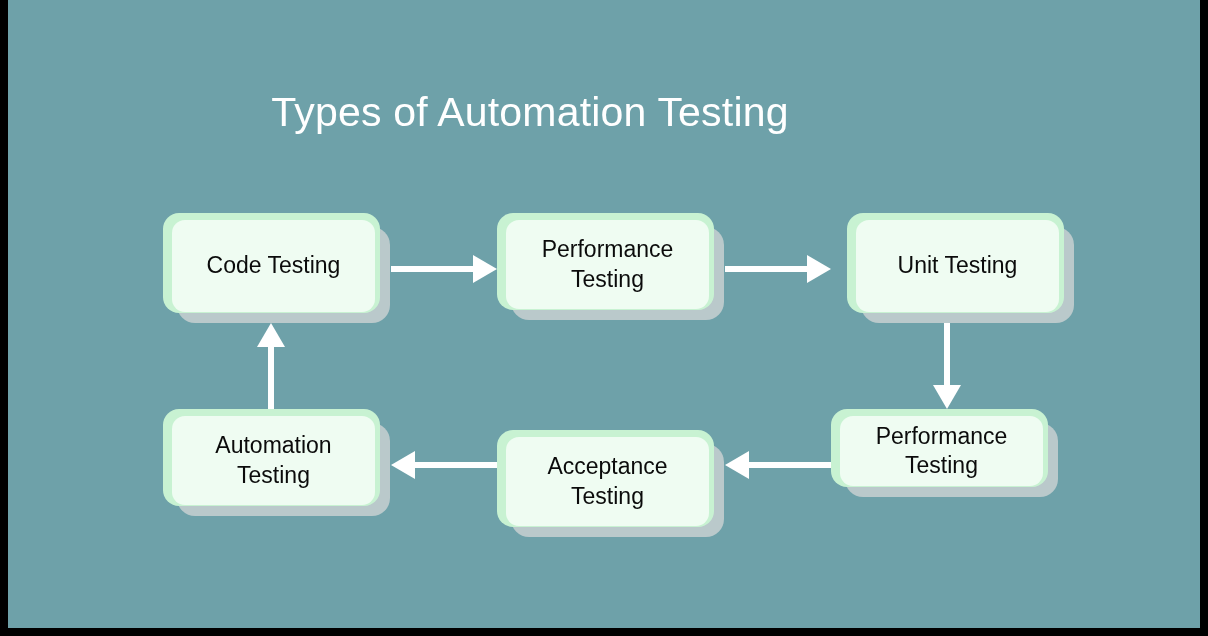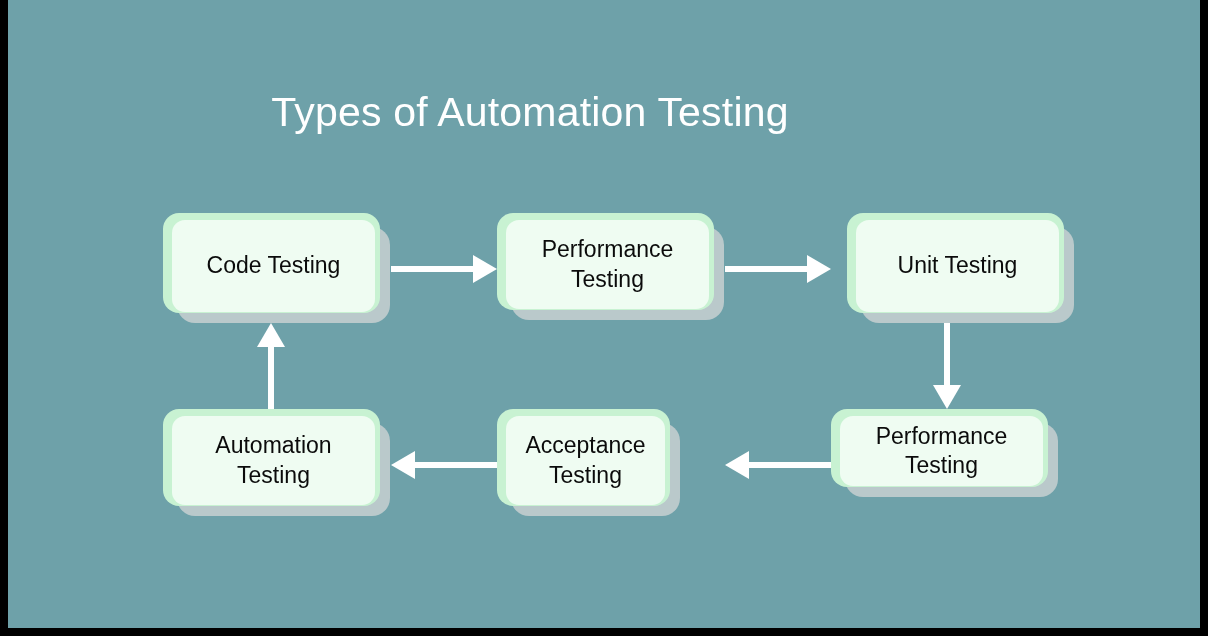--- a/index.html
+++ b/index.html
@@ -161,21 +161,21 @@
 
     <div class="node" style="left:823px; top:409px; width:217px; height:78px;">
       <div class="shadow"></div>
       <div class="backplate"></div>
       <div class="panel">
         <span class="label">Performance
 Testing</span>
       </div>
     </div>
 
-    <div class="node" style="left:489px; top:409px; width:173px; height:97px;">
+    <div class="node" style="left:489px; top:430px; width:217px; height:97px;">
       <div class="shadow"></div>
       <div class="backplate"></div>
       <div class="panel">
         <span class="label">Acceptance
 Testing</span>
       </div>
     </div>
 
     <div class="node" style="left:155px; top:409px; width:217px; height:97px;">
       <div class="shadow"></div>

